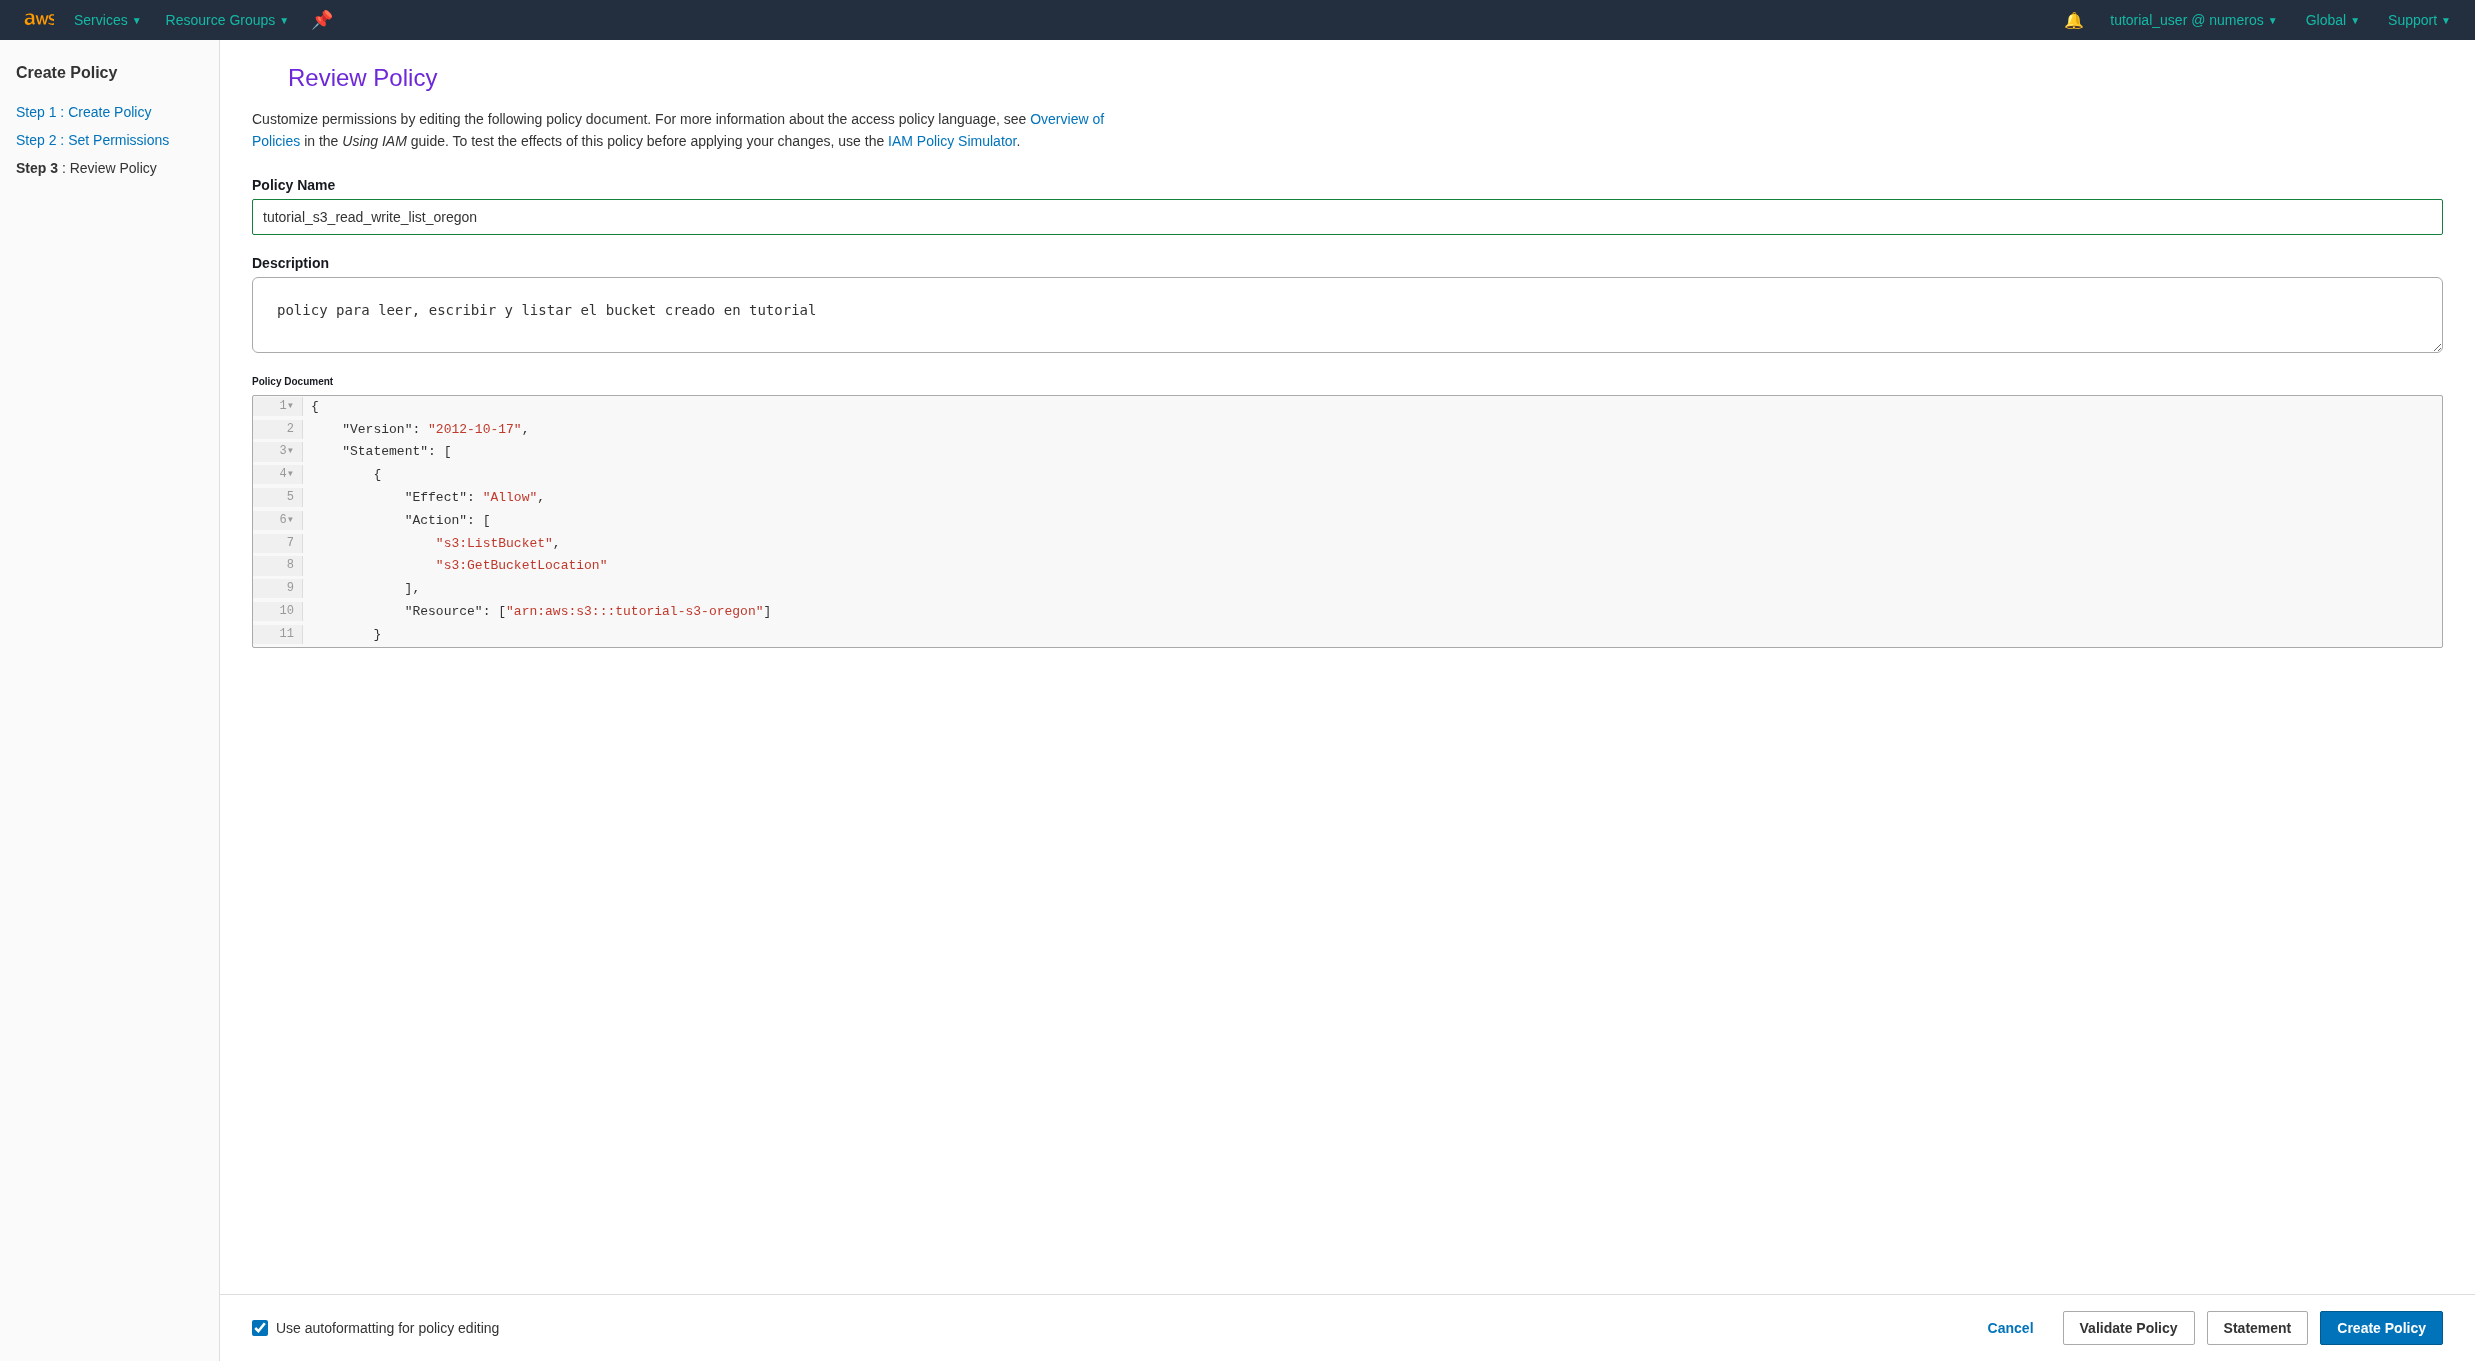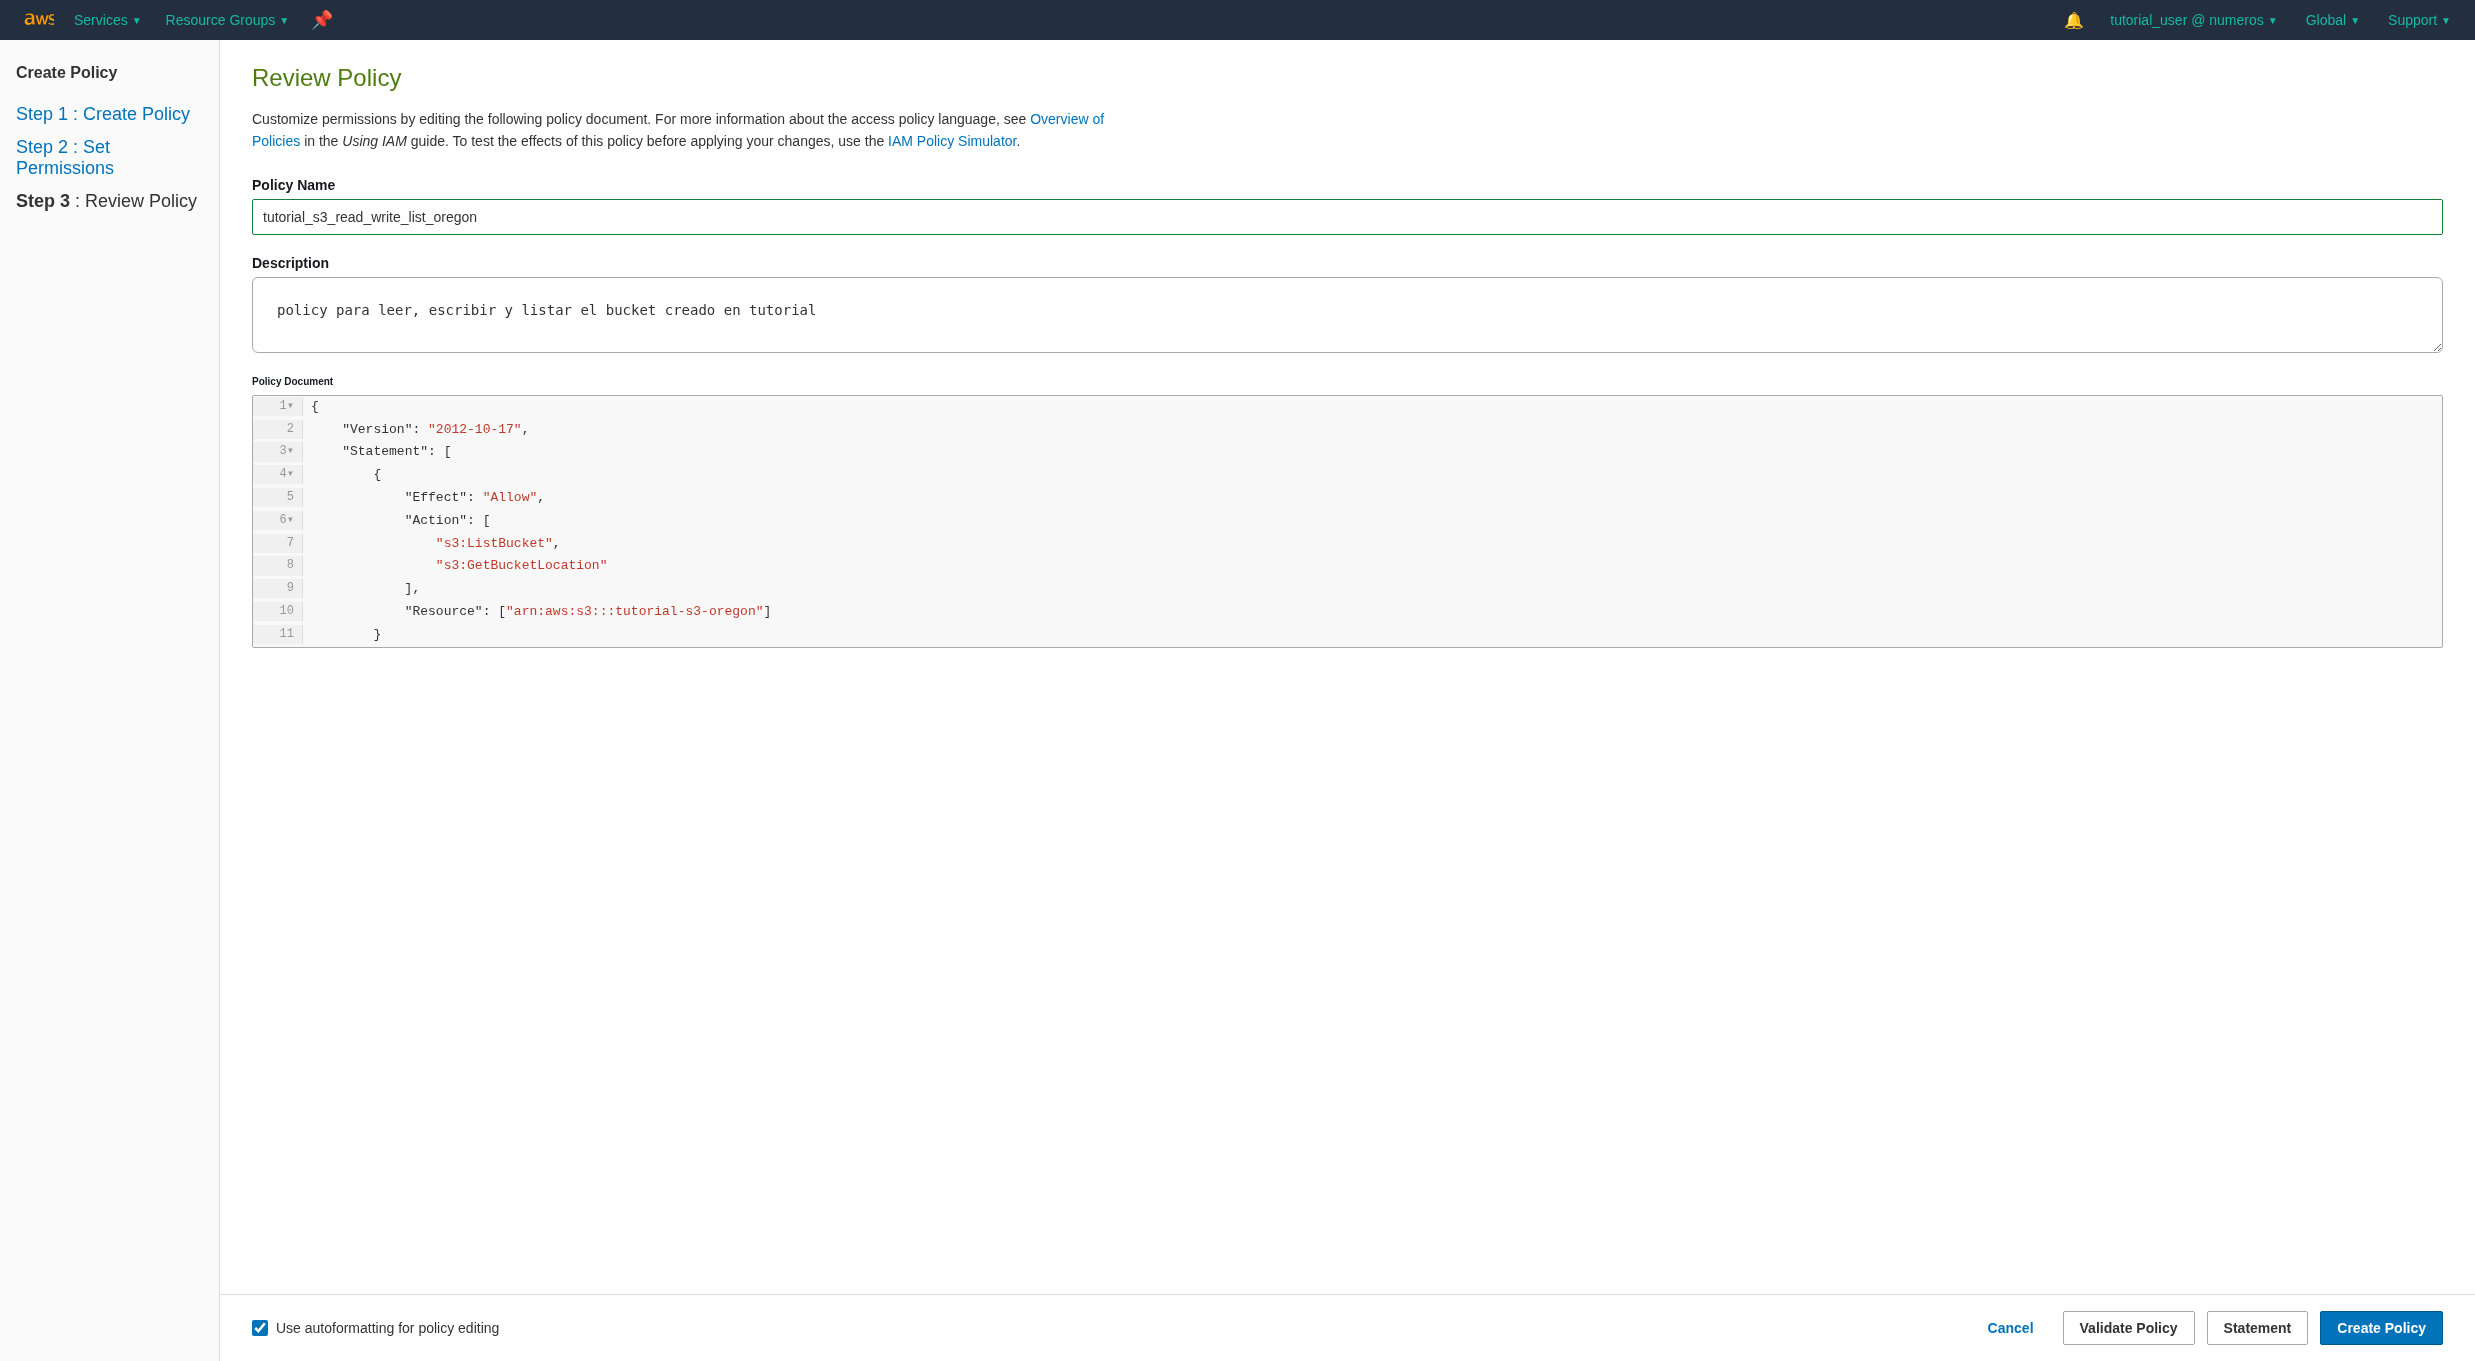--- a/index.html
+++ b/index.html
@@ -60,42 +60,43 @@
     }
     .sidebar-title {
       font-size: 16px;
       font-weight: bold;
       color: #333;
       margin-bottom: 16px;
     }
     .sidebar-step {
       display: block;
       padding: 6px 0;
-      font-size: 18px;
+      font-size: 14px;
       color: #0073bb;
       text-decoration: none;
       cursor: pointer;
     }
     .sidebar-step.current {
       color: #333;
       font-weight: normal;
       pointer-events: none;
     }
 
     
     .main-content {
       flex: 1;
       padding: 24px 32px;
       overflow: auto;
     }
     .page-title {
       font-size: 24px;
       font-weight: 400;
-      color: #4d7c0f;
+      color: #6d28d9;
       margin-bottom: 16px;
+      margin-left: 36px;
     }
     .intro-text {
       font-size: 14px;
       color: #333;
       line-height: 1.6;
       max-width: 900px;
       margin-bottom: 24px;
     }
     .intro-text a { color: #0073bb; text-decoration: none; }
 

